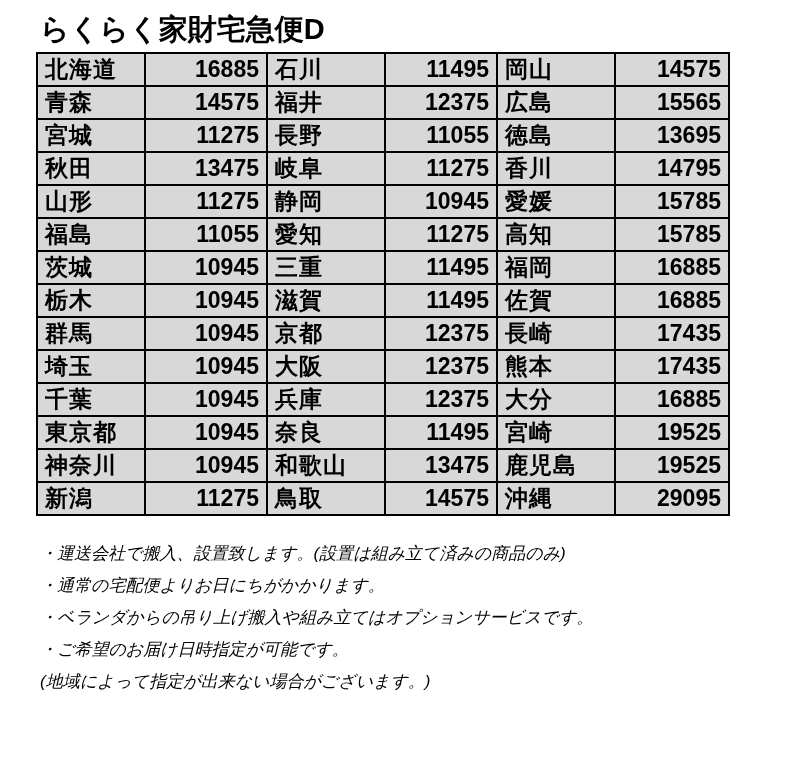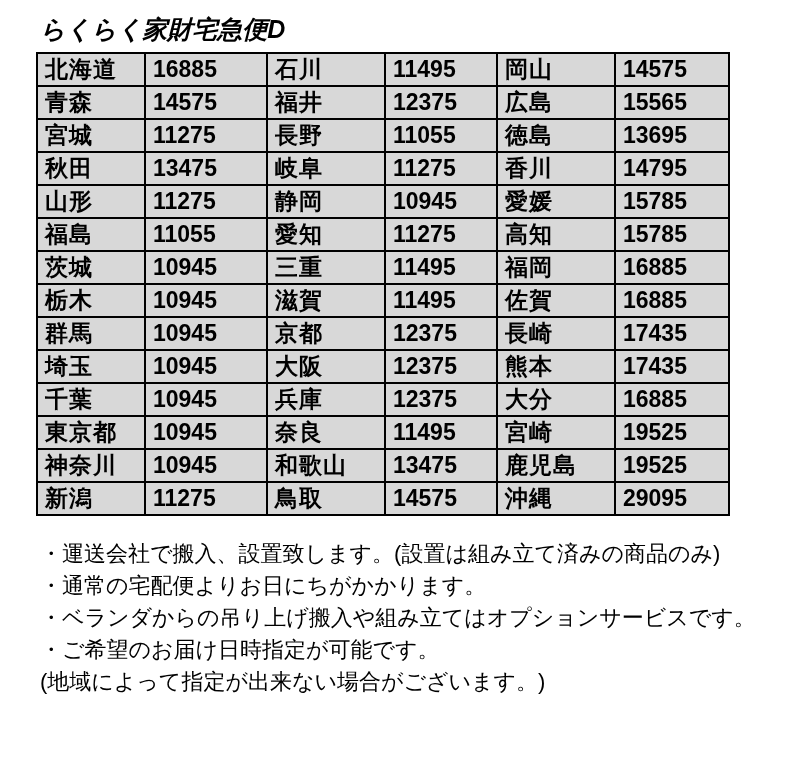--- a/index.html
+++ b/index.html
@@ -15,26 +15,25 @@
     overflow: hidden;
   }
   .page {
     position: relative;
     width: 800px;
     height: 757px;
     box-sizing: border-box;
     padding: 10px 34px 0 34px;
   }
   .title {
-    font-size: 25px;
+    font-size: 29px;
     font-weight: bold;
     letter-spacing: 0px;
     line-height: 34px;
     margin: 2px 0 6px 6px;
-    font-style: italic;
   }
   table.rates {
     border-collapse: collapse;
     width: 692px;
     table-layout: fixed;
     margin-left: 2px;
     border-radius: 27px;
   }
   table.rates td {
     border: 2px solid #000000;
@@ -44,41 +43,43 @@
     font-weight: bold;
     background: #d8d8d8;
     white-space: nowrap;
     overflow: hidden;
   }
   table.rates td.name {
     text-align: left;
     letter-spacing: 1px;
   }
   table.rates td.price {
+    text-align: right;
     letter-spacing: 0px;
   }
   table.rates td.empty {
     border: none;
     background: transparent;
   }
   .col-name-1 { width: 108px; }
   .col-price-1 { width: 122px; }
   .col-name-2 { width: 118px; }
   .col-price-2 { width: 112px; }
   .col-name-3 { width: 118px; }
   .col-price-3 { width: 114px; }
 
   .notes {
     margin: 22px 0 0 6px;
   }
   .notes .line {
-    font-size: 22px;
+    font-size: 17px;
     line-height: 32px;
     letter-spacing: 0px;
     white-space: nowrap;
+    font-style: italic;
   }
 </style>
 </head>
 <body>
 
 <div class="page">
 
   <div class="title">らくらく家財宅急便D</div>
 
   <table class="rates">

